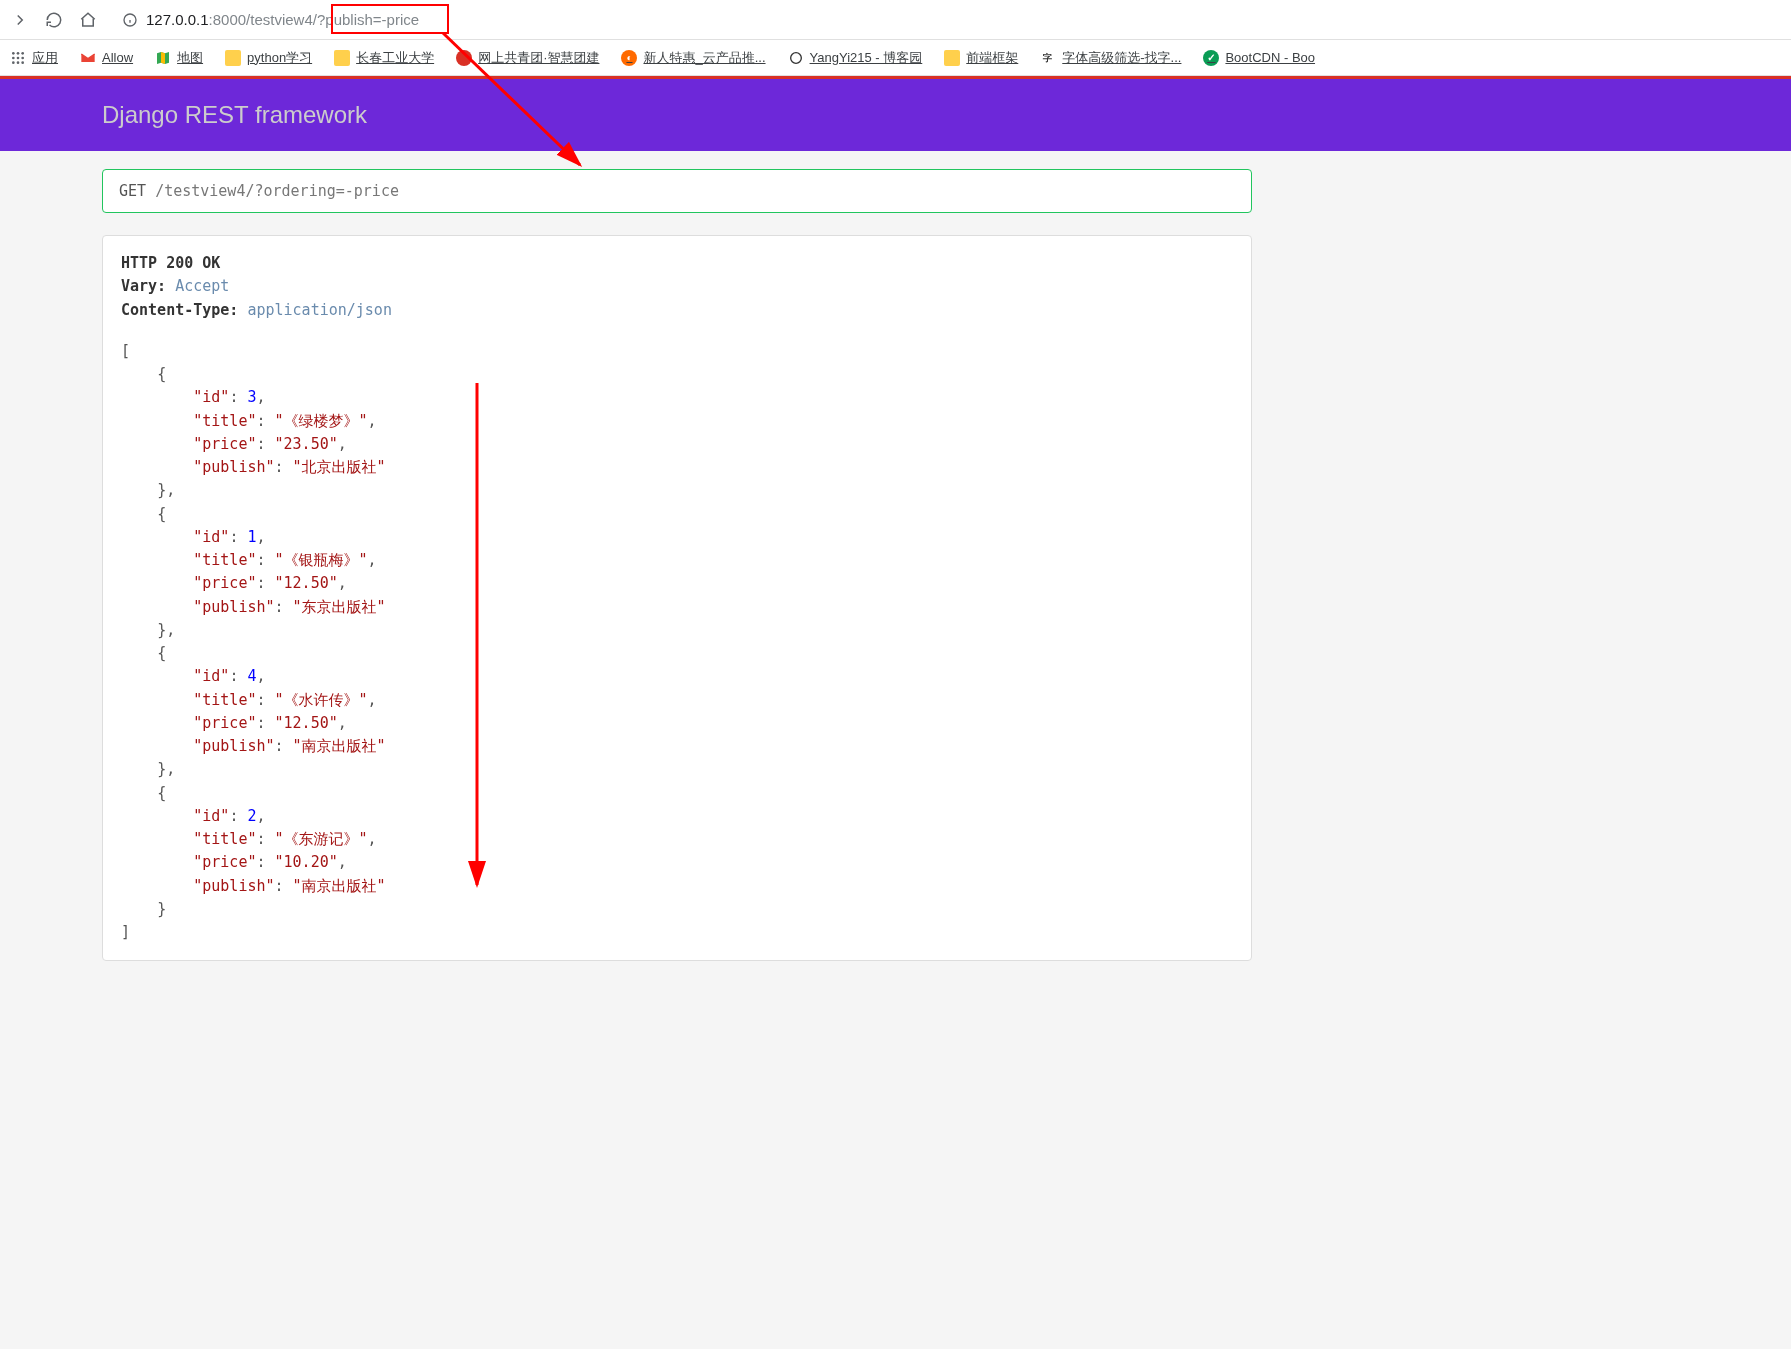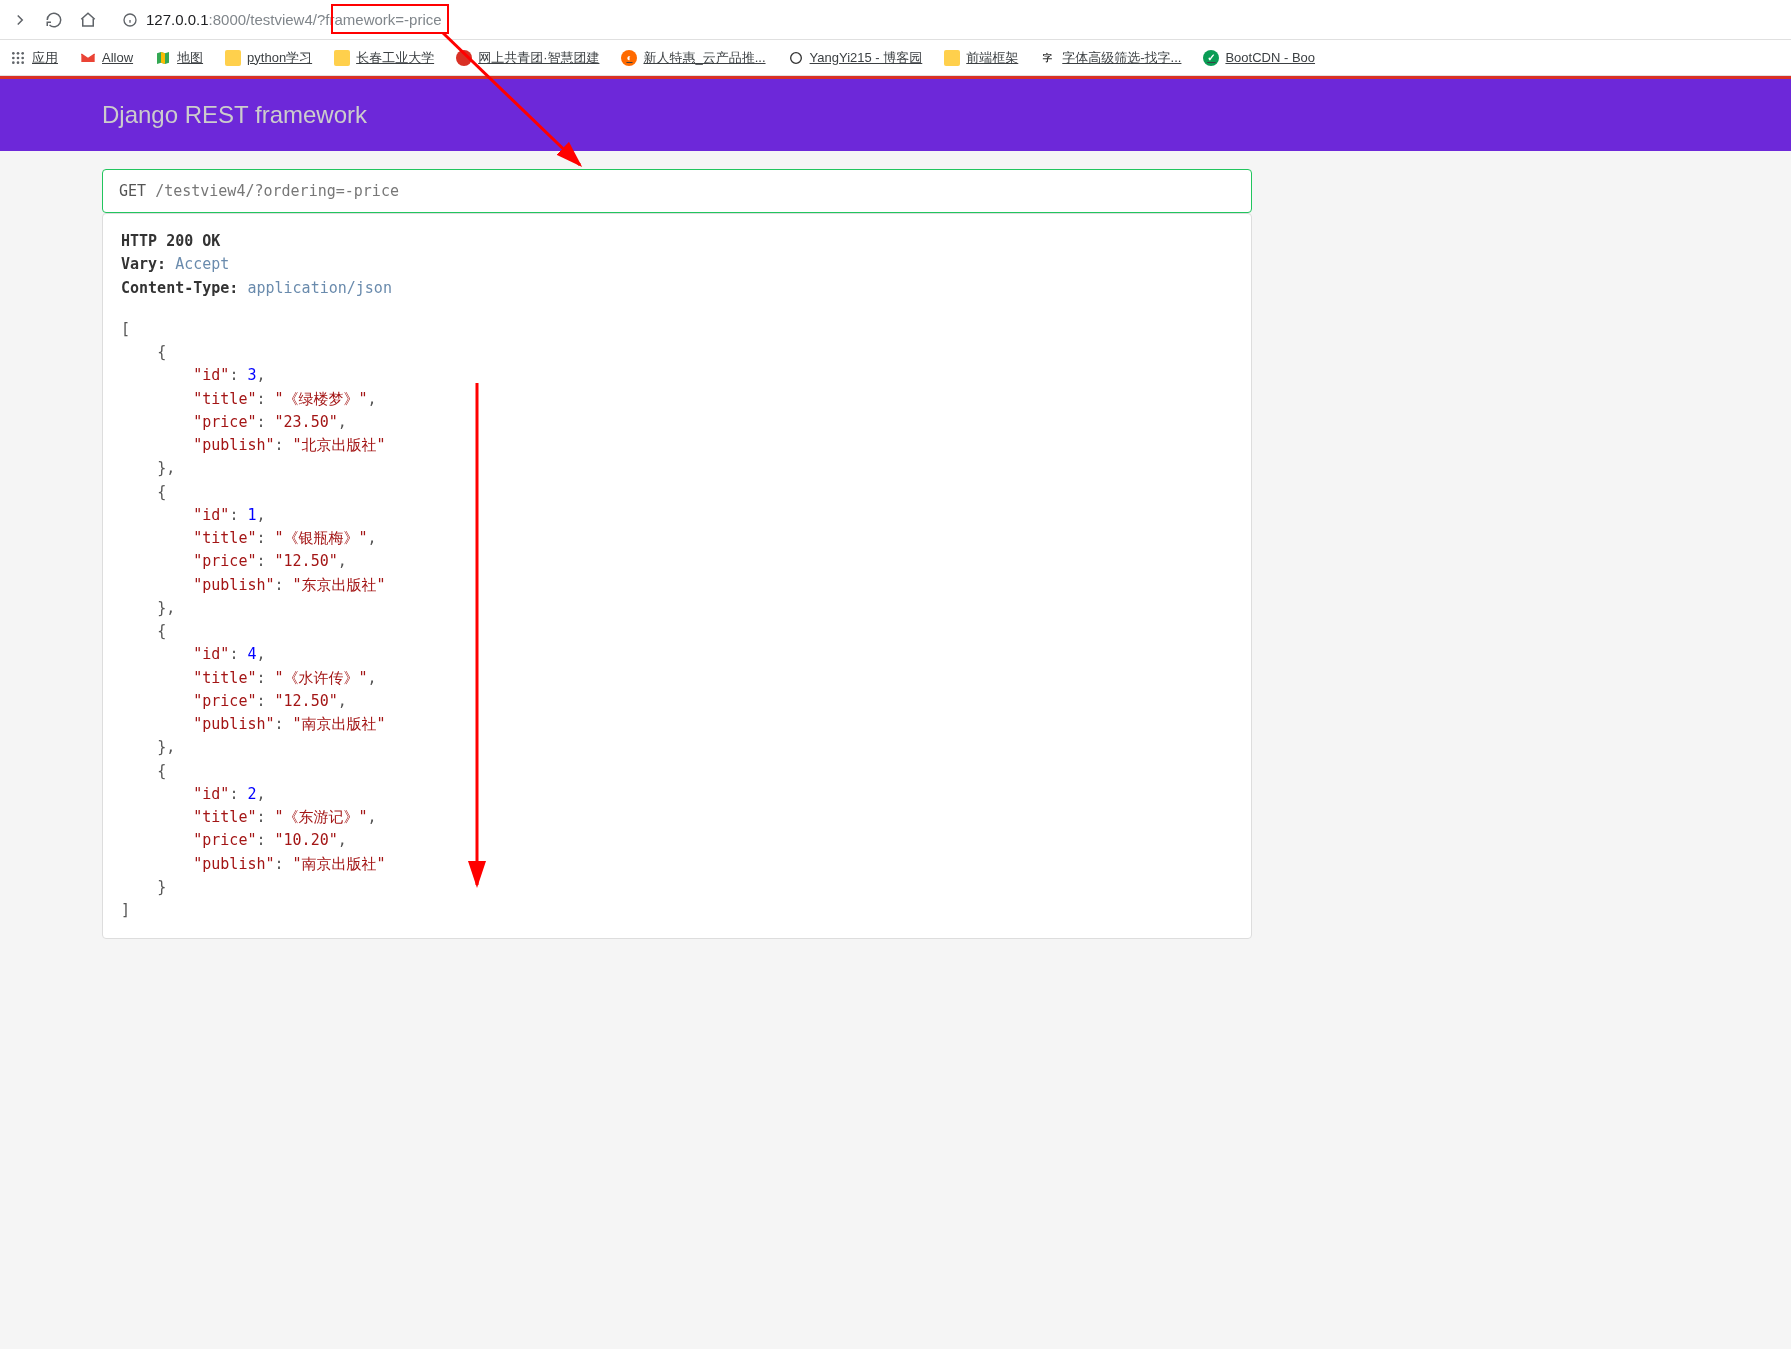--- a/index.html
+++ b/index.html
@@ -27,21 +27,21 @@
   
   .drf-header { background: #6d28d9; color: #ccc; padding: 0; height: 72px; display:flex; align-items:center;}
   .drf-header-inner { max-width: 1200px; margin: 0 0 0 102px; font-size: 24px; font-weight: 400; }
   
   
   .content-wrap { margin: 0 0 0 102px; max-width: 1150px; padding-top: 18px; }
   .request-bar { background: #fff; border: 1px solid #22c55e; border-radius: 4px; padding: 12px 16px; font-family: "Consolas", "Monaco", monospace; font-size: 15px; color: #333; }
   .request-bar .method { color: #555; }
   .request-bar .path { color: #777; }
   
-  .response-panel { background: #fff; border: 1px solid #ddd; border-radius: 4px; padding: 16px 18px; font-family: "Consolas", "Monaco", monospace; font-size: 15px; line-height: 1.55; }
+  .response-panel { background: #fff; border: 1px solid #ddd; border-radius: 4px; margin-top: 22px; padding: 16px 18px; font-family: "Consolas", "Monaco", monospace; font-size: 15px; line-height: 1.55; }
   .response-panel .status-line { font-weight: bold; color: #333; }
   .response-panel .hdr { color: #333; }
   .response-panel .hdr b { font-weight: bold; color: #333;}
   .response-panel .hdr .val { color: #6a8bad; }
   .json-body { margin-top: 18px; white-space: pre; color: #555; }
   .jk { color: #a31515; } 
   .jn { color: #0000ff; } 
   .jp { color: #555; } 
   
   
@@ -70,21 +70,21 @@
   </div>
   <div class="url-bar">
     <span class="info-icon">
       <svg viewBox="0 0 24 24" width="16" height="16" fill="none" stroke="#5f6368" stroke-width="2">
           <circle cx="12" cy="12" r="9"></circle>
           <line x1="12" y1="8" x2="12" y2="8"></line>
           <line x1="12" y1="12" x2="12" y2="16"></line>
         </svg>
     </span>
     <span class="url-text">
-      <span>127.0.0.1</span><span class="gray">:8000/testview4/?framework=-price</span>
+      <span>127.0.0.1</span><span class="gray">:8000/testview4/?publish=-price</span>
     </span>
   </div>
   <div class="highlight-box" id="highlight1"></div>
 </div>
 
 <div class="bookmarks-bar" id="bookmarks-bar">
     <div class="bookmark">
       <span class="bm-icon">
         <svg width="16" height="16" viewBox="0 0 24 24" fill="#5f6368">
           <circle cx="5" cy="5" r="2"></circle>

